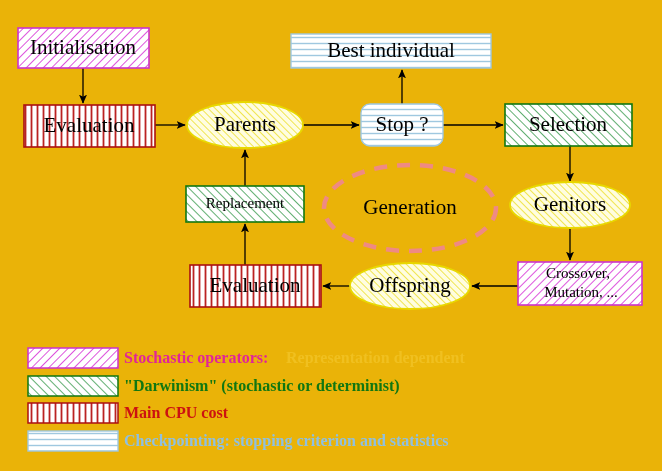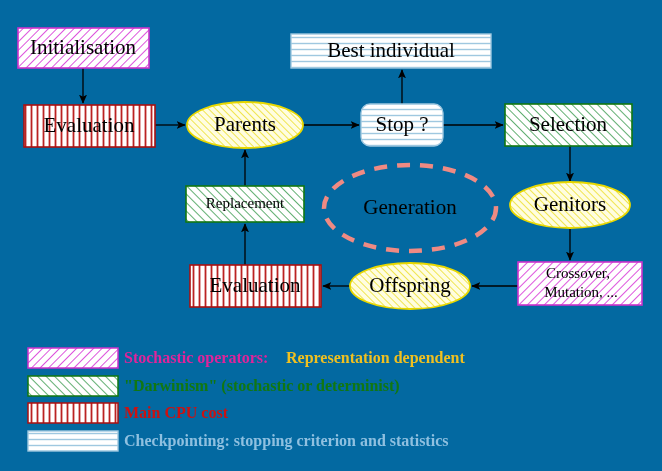--- a/index.html
+++ b/index.html
@@ -4,21 +4,21 @@
 <style>
   html, body {
     margin: 0;
     padding: 0;
     background: #ffffff;
   }
   #canvas {
     position: relative;
     width: 662px;
     height: 471px;
-    background: #0369a1;
+    background: #eab308;
     overflow: hidden;
     font-family: "Liberation Serif", "DejaVu Serif", serif;
   }
   svg#diagram {
     position: absolute;
     left: 0;
     top: 0;
     width: 662px;
     height: 471px;
   }

